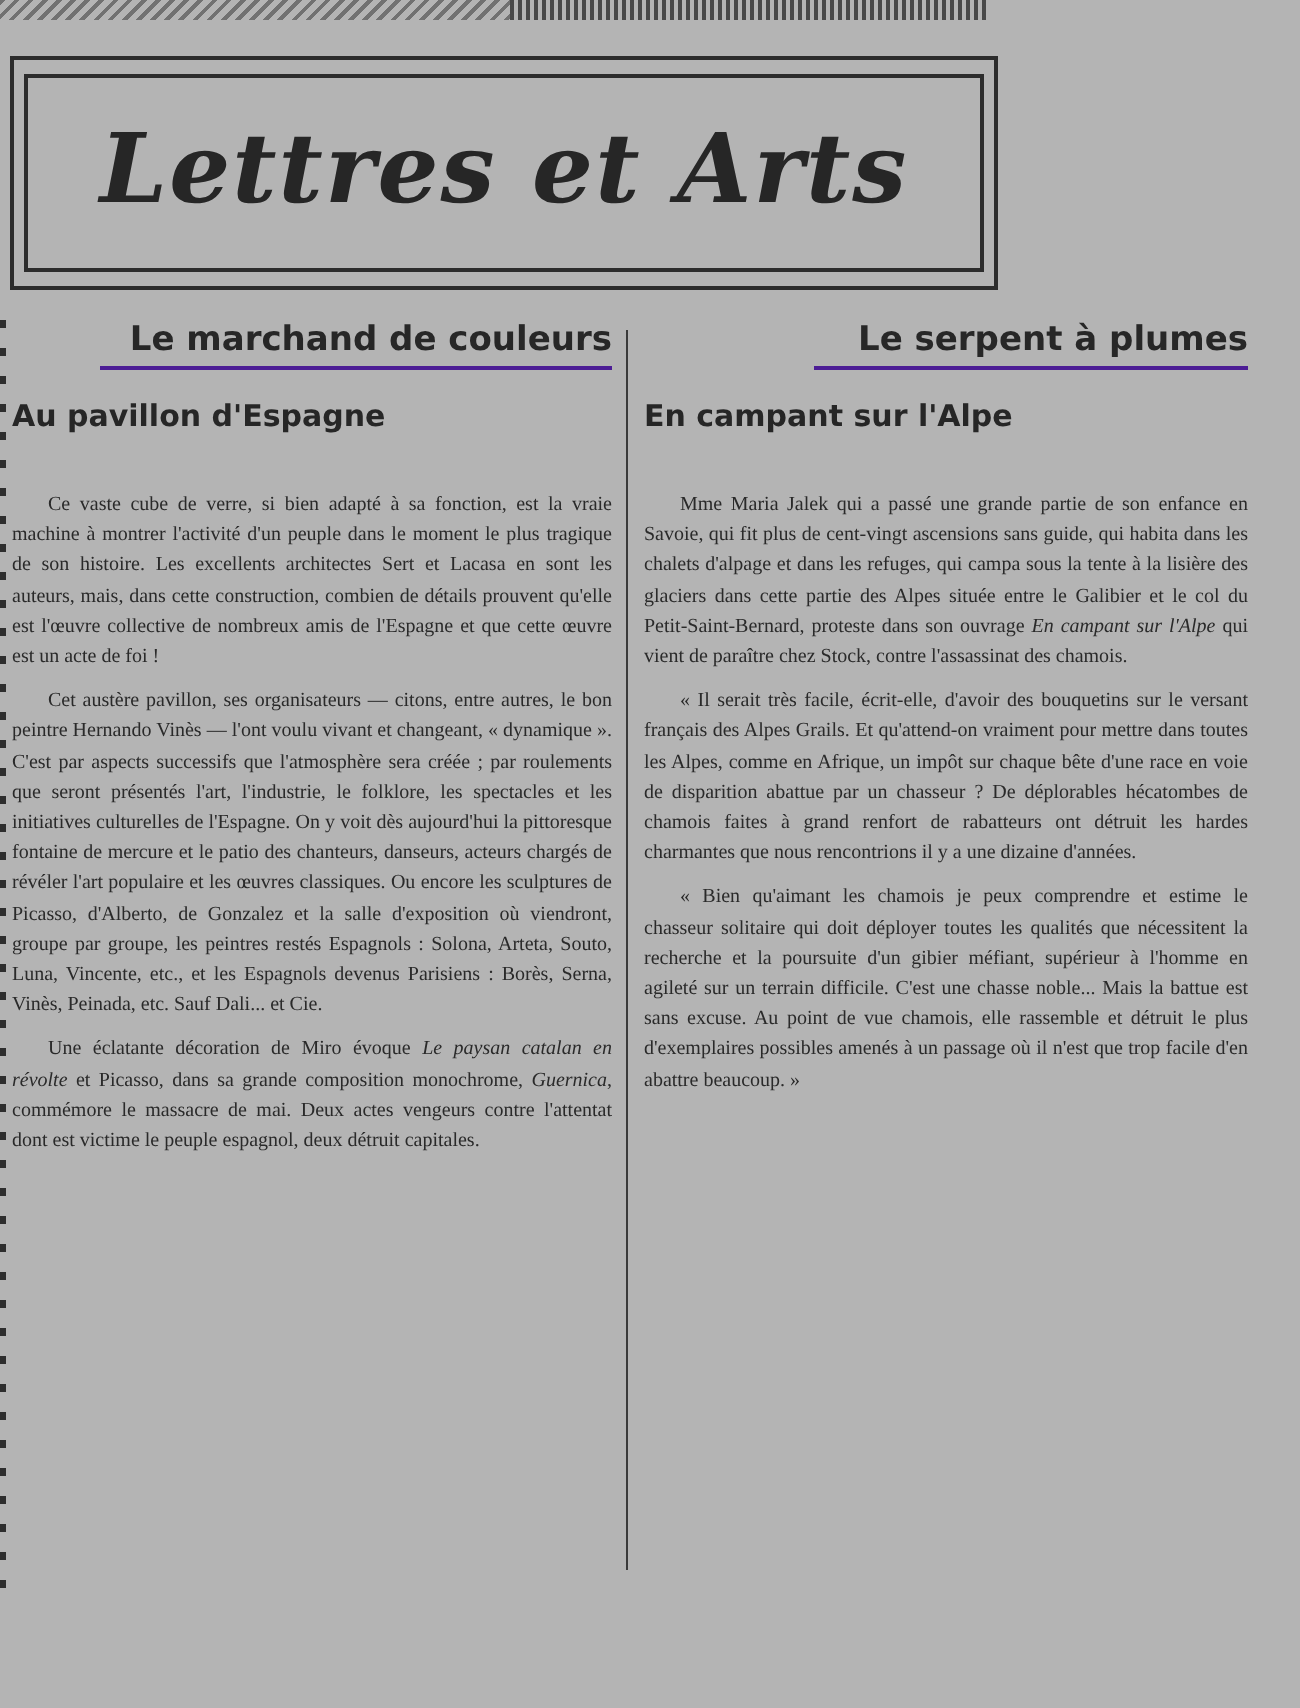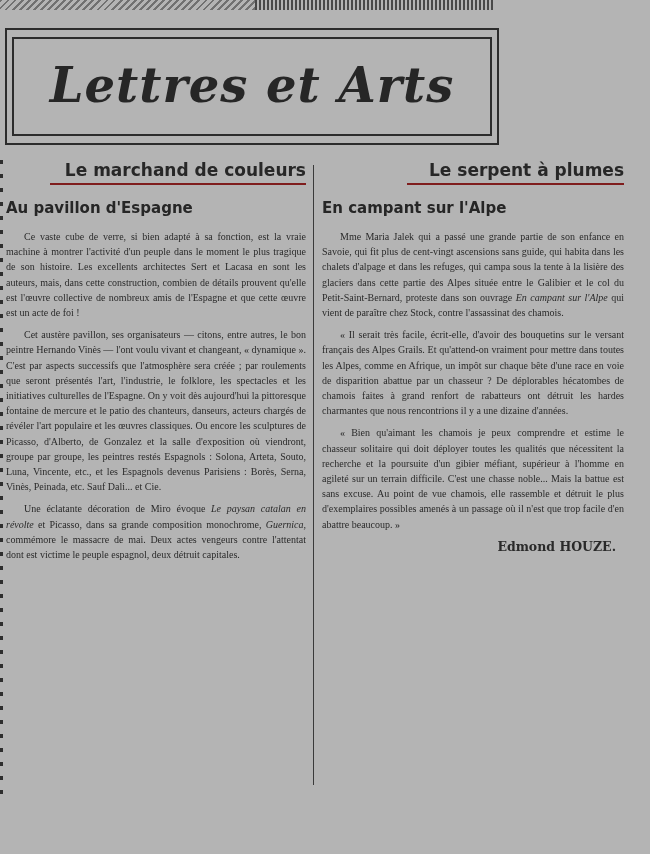--- a/index.html
+++ b/index.html
@@ -44,27 +44,27 @@
       position: absolute; left: 313px; top: 165px; width: 1px; height: 620px;
       background: #3a3a3a;
     }
     .left-edge-dots {
       position: absolute; left: 0; top: 160px; width: 3px; height: 640px;
       background: repeating-linear-gradient(180deg, #2e2e2e 0 4px, transparent 4px 14px);
     }
     .rubric {
       font-family: "DejaVu Sans", sans-serif; font-weight: bold;
       font-size: 17px; color: #272727; text-align: right;
-      padding-bottom: 3px; border-bottom: 2px solid #7f1d1d;
+      padding-bottom: 3px; border-bottom: 2px solid #4c1d95;
       margin-left: 44px;
     }
     .col-right .rubric { margin-left: 85px; }
     .headline {
       font-family: "DejaVu Sans", sans-serif; font-weight: bold;
-      font-size: 15px; color: #262626; margin-top: 14px; margin-bottom: 12px;
+      font-size: 15px; color: #262626; margin-top: 14px; margin-bottom: 28px;
     }
     .body-text {
       font-size: 10px; line-height: 15.2px; text-align: justify;
       margin: 0 0 7px 0; text-indent: 18px;
     }
     .body-text em { font-style: italic; }
     .signature {
       font-family: "DejaVu Serif", serif; font-weight: bold; font-size: 12.5px;
       text-align: right; margin-right: 8px;
     }
@@ -93,14 +93,13 @@
   <p class="body-text">Cet austère pavillon, ses organisateurs — citons, entre autres, le bon peintre Hernando Vinès — l'ont voulu vivant et changeant, « dynamique ». C'est par aspects successifs que l'atmosphère sera créée ; par roulements que seront présentés l'art, l'industrie, le folklore, les spectacles et les initiatives culturelles de l'Espagne. On y voit dès aujourd'hui la pittoresque fontaine de mercure et le patio des chanteurs, danseurs, acteurs chargés de révéler l'art populaire et les œuvres classiques. Ou encore les sculptures de Picasso, d'Alberto, de Gonzalez et la salle d'exposition où viendront, groupe par groupe, les peintres restés Espagnols : Solona, Arteta, Souto, Luna, Vincente, etc., et les Espagnols devenus Parisiens : Borès, Serna, Vinès, Peinada, etc. Sauf Dali... et Cie.</p>
   <p class="body-text"><span>Une éclatante décoration de Miro évoque </span><em>Le paysan catalan en révolte</em><span> et Picasso, dans sa grande composition monochrome, </span><em>Guernica</em><span>, commémore le massacre de mai. Deux actes vengeurs contre l'attentat dont est victime le peuple espagnol, deux détruit capitales.</span></p>
 </div>
 
 <div class="col col-right">
   <div class="rubric">Le serpent à plumes</div>
   <div class="headline">En campant sur l'Alpe</div>
   <p class="body-text"><span>Mme Maria Jalek qui a passé une grande partie de son enfance en Savoie, qui fit plus de cent-vingt ascensions sans guide, qui habita dans les chalets d'alpage et dans les refuges, qui campa sous la tente à la lisière des glaciers dans cette partie des Alpes située entre le Galibier et le col du Petit-Saint-Bernard, proteste dans son ouvrage </span><em>En campant sur l'Alpe</em><span> qui vient de paraître chez Stock, contre l'assassinat des chamois.</span></p>
   <p class="body-text">« Il serait très facile, écrit-elle, d'avoir des bouquetins sur le versant français des Alpes Grails. Et qu'attend-on vraiment pour mettre dans toutes les Alpes, comme en Afrique, un impôt sur chaque bête d'une race en voie de disparition abattue par un chasseur ? De déplorables hécatombes de chamois faites à grand renfort de rabatteurs ont détruit les hardes charmantes que nous rencontrions il y a une dizaine d'années.</p>
   <p class="body-text">« Bien qu'aimant les chamois je peux comprendre et estime le chasseur solitaire qui doit déployer toutes les qualités que nécessitent la recherche et la poursuite d'un gibier méfiant, supérieur à l'homme en agileté sur un terrain difficile. C'est une chasse noble... Mais la battue est sans excuse. Au point de vue chamois, elle rassemble et détruit le plus d'exemplaires possibles amenés à un passage où il n'est que trop facile d'en abattre beaucoup. »</p>
-  <div class="signature">Edmond HOUZE.</div>
 </div>
 
 </body></html>

